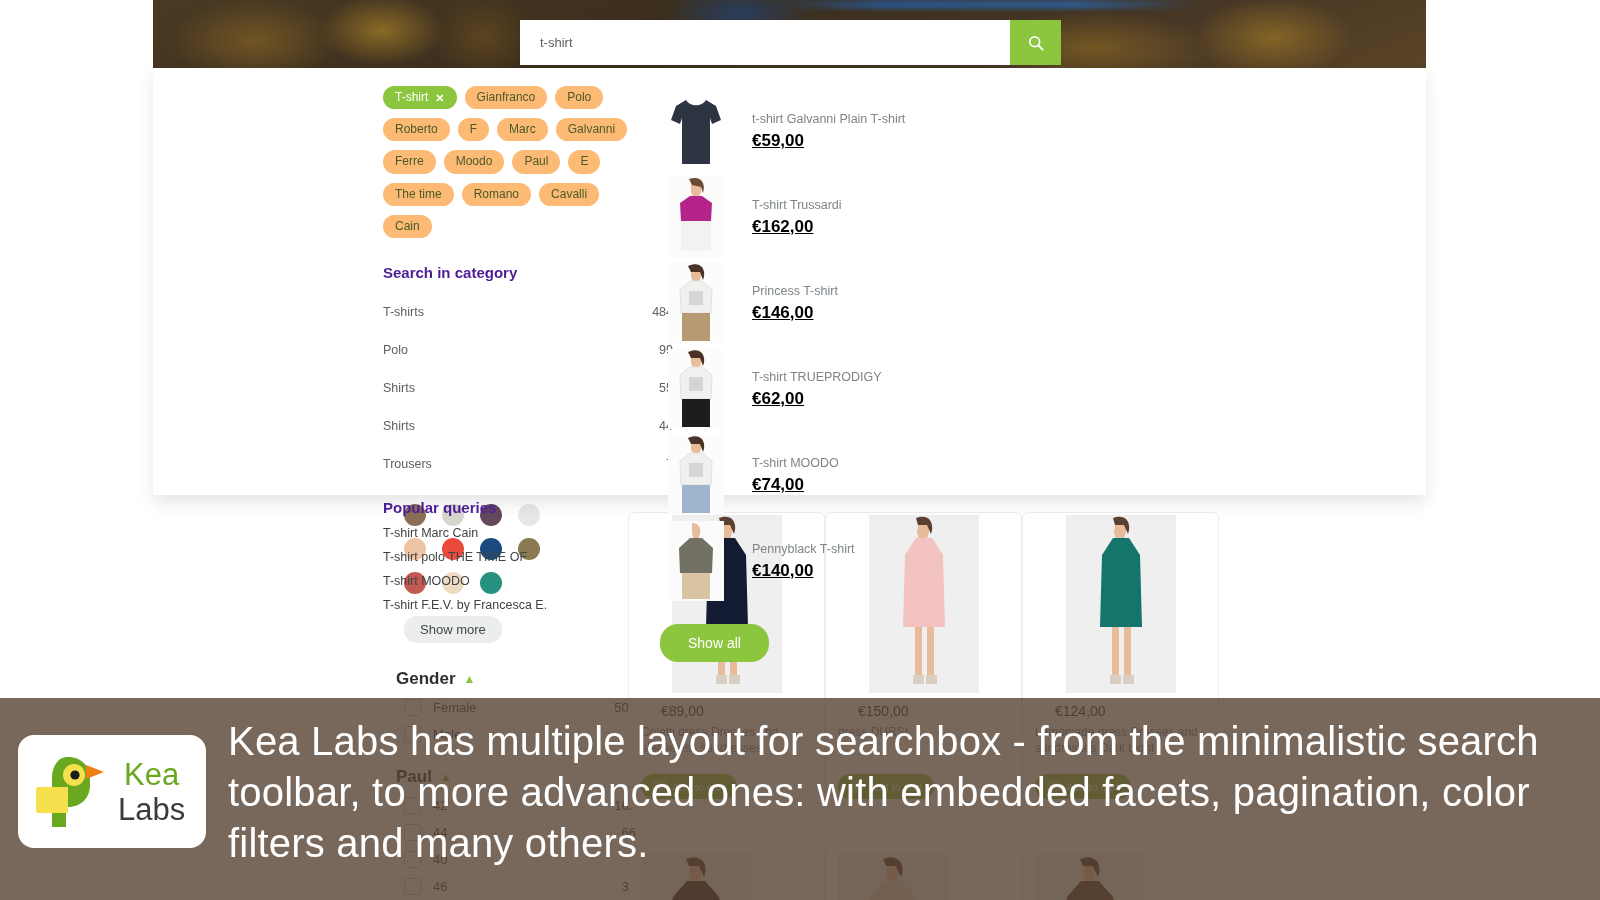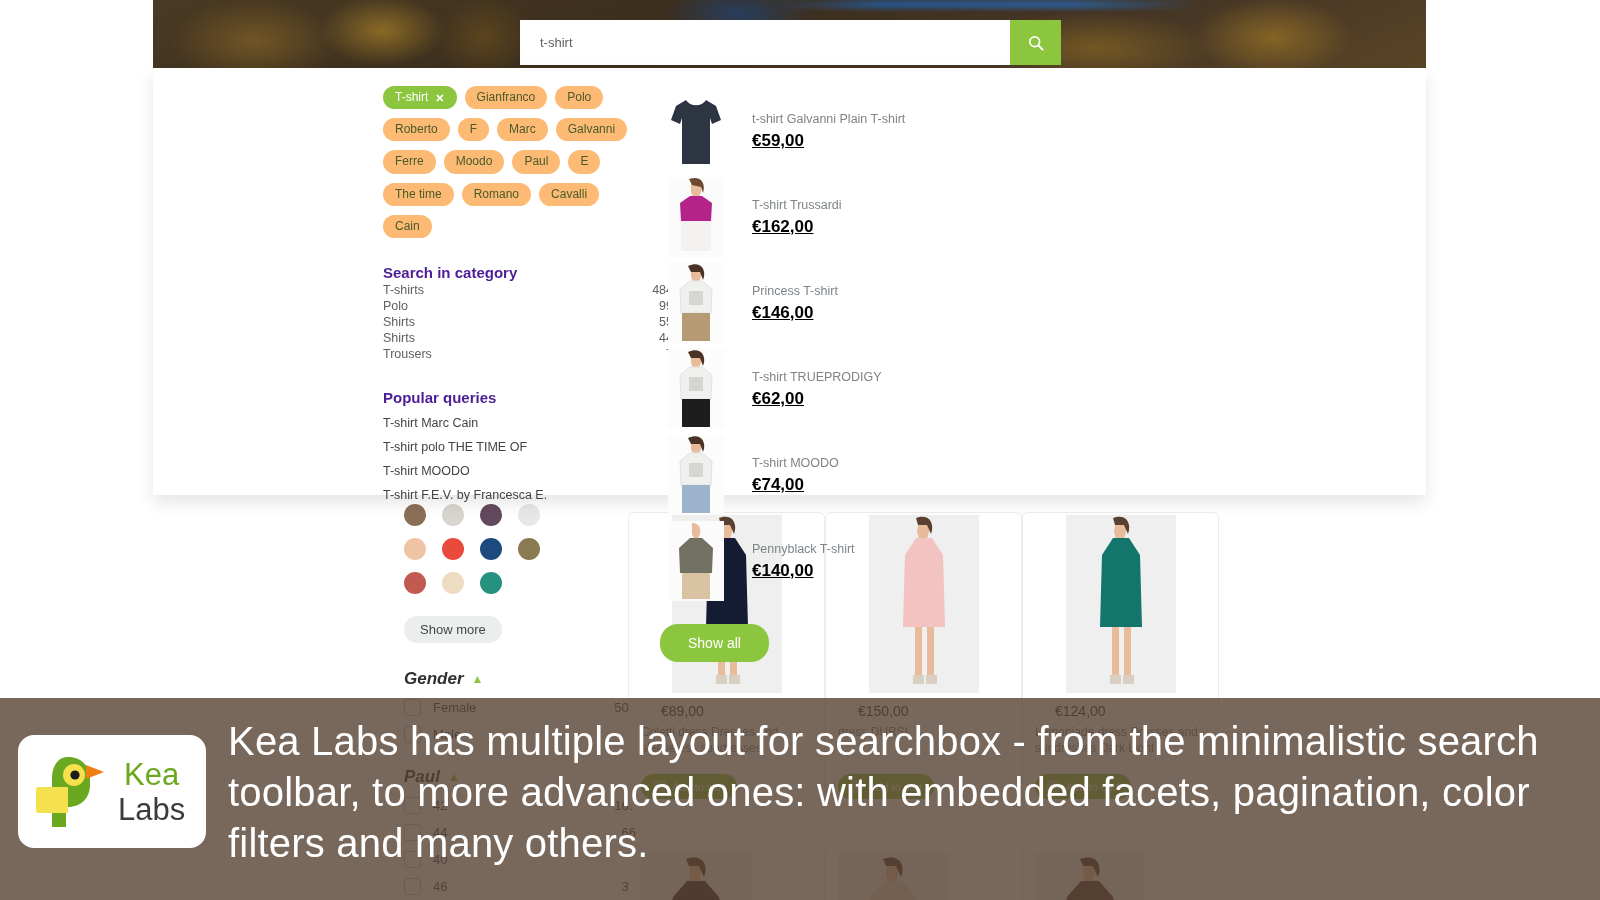--- a/index.html
+++ b/index.html
@@ -19,21 +19,21 @@
   .bg-facets { position:absolute; left:396px; top:470px; width:240px; }
   .swatch-grid { display:flex; flex-wrap:wrap; gap:12px 16px; width:140px; margin-left:8px; }
   .swatch { width:22px; height:22px; border-radius:50%; }
 
   .showmore-btn {
     display:inline-block; margin-top:22px; margin-left:8px;
     background:#eceded; color:#44484b; border:none; border-radius:13px;
     padding:6px 16px; font-size:13px; cursor:pointer;
   }
 
-  .facet-title { font-size:17px; font-weight:bold; color:#2c3033; margin-top:26px; margin-left:8px; display:flex; align-items:center; gap:8px;font-style:italic; }
+  .facet-title { font-size:17px; font-weight:bold; color:#2c3033; margin-top:26px; display:flex; align-items:center; gap:8px; }
   .chev { color:#8cc63e; font-size:12px; line-height:1; }
 
   .facet-row { display:flex; align-items:center; margin-top:10px; margin-left:8px; font-size:13px; color:#44484b; }
   .facet-row .cb { width:17px; height:17px; border:1px solid #c9ccce; border-radius:2px; background:#fff; flex:0 0 auto; }
   .facet-row .lbl { margin-left:12px; color:#3f4447; }
   .facet-row .cnt { margin-left:auto; color:#44484b; }
 
   
   .bg-grid { position:absolute; left:628px; top:512px; display:flex; gap:0px; }
   .pcard { width:197px; background:#fff; border:1px solid #ededed; border-radius:6px; padding:0 12px 10px 12px; }
@@ -90,21 +90,21 @@
   .tag {
     background:#fdba74; color:#4a5b2a; border-radius:12px;
     font-size:12px; padding:5px 12px; cursor:pointer; white-space:nowrap;
     line-height:1.1;
   }
   .tag.active { background:#8cc63e; color:#fff; display:flex; align-items:center; gap:7px; }
   .tag .x { font-size:11px; font-weight:bold; }
 
   .dd-h { font-size:15px; font-weight:bold; color:#4c1d95; margin-top:26px; }
 
-  .cat-row { display:flex; font-size:12.5px; color:#5c6164; margin-top:2px; }
+  .cat-row { display:flex; font-size:12.5px; color:#5c6164; margin-top:24px; }
   .cat-row .c-cnt { margin-left:auto; color:#5c6164; }
 
   .q-row { font-size:12.5px; color:#3f4447; margin-top:10px; }
 
   .dd-right { position:absolute; left:507px; top:20px; width:740px; }
   .res-grid { display:flex; flex-wrap:wrap;flex-direction:column; }
   .res-item { width:370px; height:86px; display:flex; align-items:center; margin-bottom:0; }
   .res-thumb { width:72px; height:86px; flex:0 0 auto; display:flex; align-items:center; justify-content:center; }
   .res-meta { margin-left:20px; }
   .res-name { font-size:12.5px; color:#7e8488; }

